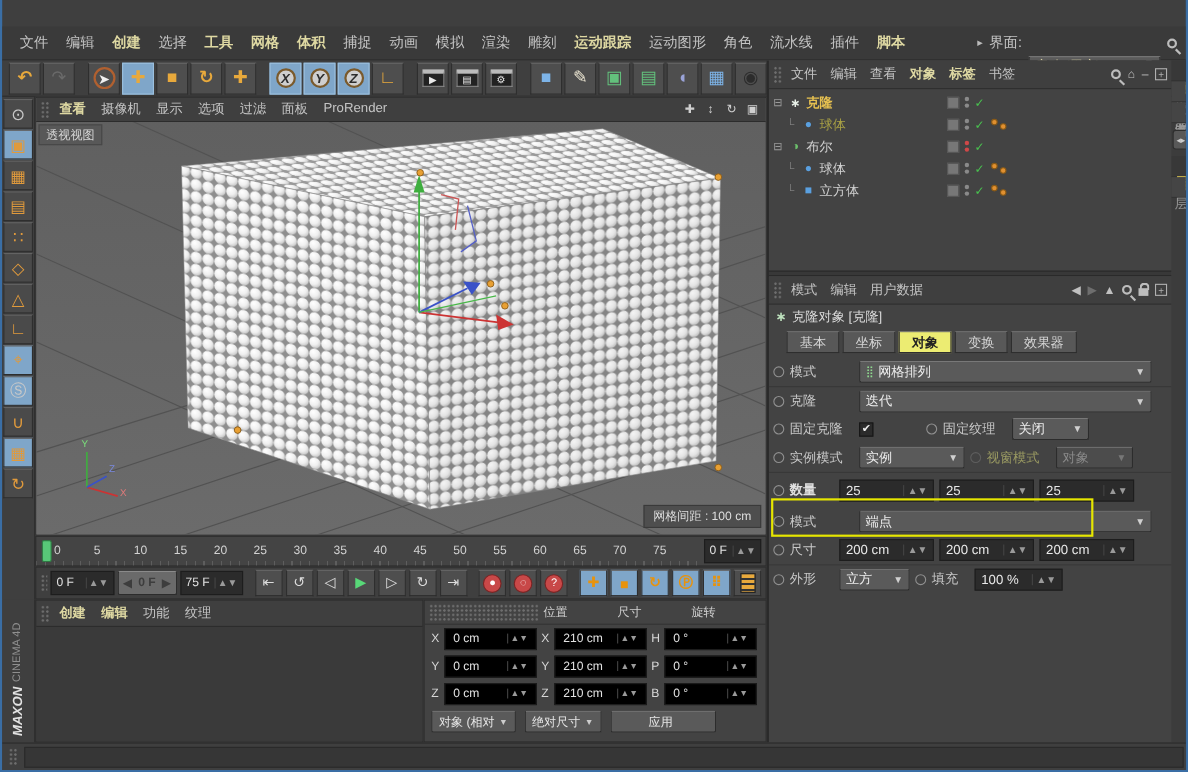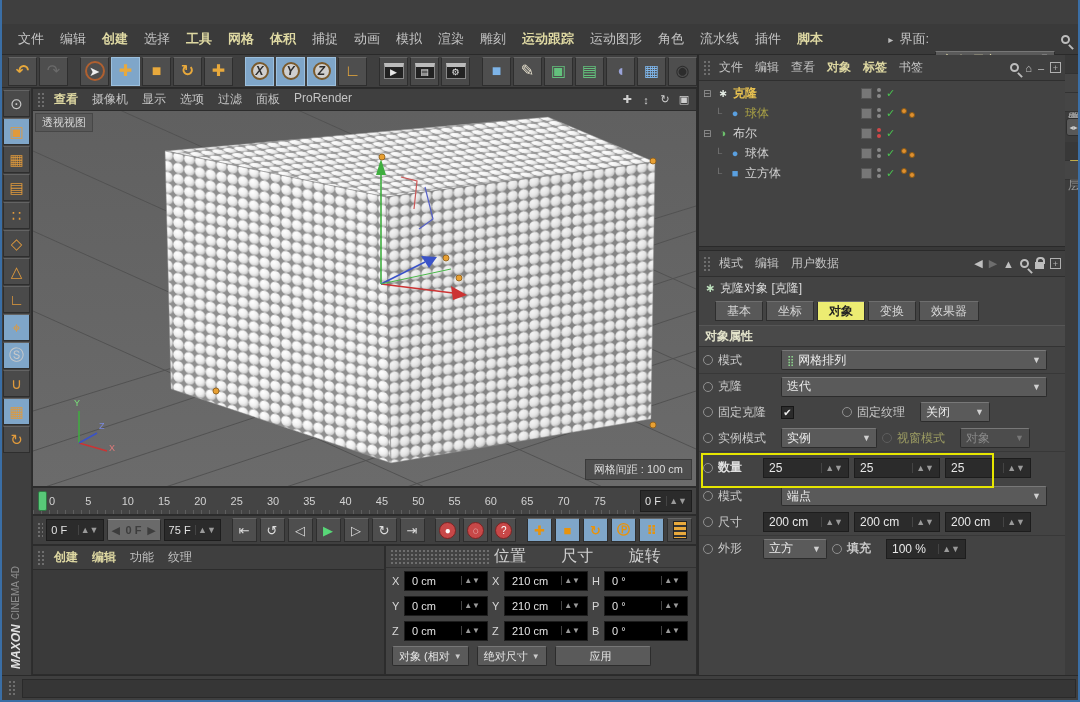--- a/index.html
+++ b/index.html
@@ -82,21 +82,21 @@
   
   .matman{position:absolute;left:30px;top:545px;width:353px;height:130px;background:#3f3f3f;border:1px solid #2c2c2c;}
   .pmenu{height:24px;display:flex;align-items:center;gap:2px;font-size:12px;color:#c4c4c4;border-bottom:1px solid #2c2c2c;padding-left:4px;}
   .pmenu .mitem{padding:2px 7px;}
   .pmenu .mitem.hl{color:#ded8a2;font-weight:bold;}
   .matbody{height:104px;background:#3a3a3a;}
   
   .coords{position:absolute;left:383px;top:545px;width:312px;height:130px;background:#434343;border:1px solid #2c2c2c;font-size:11px;color:#cfcfcf;}
   .chead{display:flex;height:22px;align-items:center;border-bottom:1px solid #333;}
   .chead .grip{margin:0 4px;}
-  .chead span{width:100px;font-size:16px;}
+  .chead span{width:100px;font-size:11px;}
   .crow{display:flex;align-items:center;height:25px;padding-left:6px;gap:4px;}
   .cl{width:8px;color:#d8d8d8;}
   .cfield{width:84px;height:20px;background:#000000;border:1px solid #1d1d1d;color:#e2e2e2;display:flex;align-items:center;padding:0 7px;}
   .cfield .spin{margin-left:auto;color:#9a9a9a;font-size:8px;border-left:1px solid #444;padding-left:2px;}
   .cbtns{display:flex;gap:8px;padding:3px 0 0 6px;}
   .cbtn{height:20px;background:#5a5a5a;border:1px solid #2c2c2c;border-top-color:#777;color:#e6e6e6;display:flex;align-items:center;justify-content:center;padding:0 6px;border-radius:2px;}
   .cbtn.apply{width:96px;}
   .cbtn .caret{font-size:8px;margin-left:4px;color:#ccc;}
   
   .rightpanel{position:absolute;left:695px;top:55px;width:368px;height:620px;background:#434343;border-left:2px solid #2a2a2a;}
@@ -747,21 +747,20 @@
       <span>克隆对象 [克隆]</span>
     </div>
     <div class="am-tabs">
 
     <span class="atab">基本</span>
         <span class="atab">坐标</span>
         <span class="atab sel">对象</span>
         <span class="atab">变换</span>
         <span class="atab">效果器</span>
       </div>
-    <div class="am-section">对象属性</div>
 
     <div class="arow">
       <span class="acirc"></span>
       <span class="alabel">模式</span>
       <span class="addd">
         <span class="gicon">⣿</span>
         <span>网格排列</span>
         <span class="caret">▼</span>
       </span>
     </div>
@@ -840,21 +839,21 @@
         </span>
     </div>
     <div class="arow bordered">
       <span class="acirc"></span>
       <span class="alabel" style="width:40px;">外形</span>
       <span class="addd w64">
         <span>立方</span>
         <span class="caret">▼</span>
       </span>
       <span class="acirc"></span>
-      <span class="alabel" style="width:34px;font-weight:bold;">填充</span>
+      <span class="alabel" style="width:34px;">填充</span>
       <span class="anum" style="width:80px;">
           <span>100 %</span>
           <span class="spin">▲▼</span>
         </span>
     </div>
   </div>
 
   <div class="annot"></div>
 
   <div class="vtabs">

